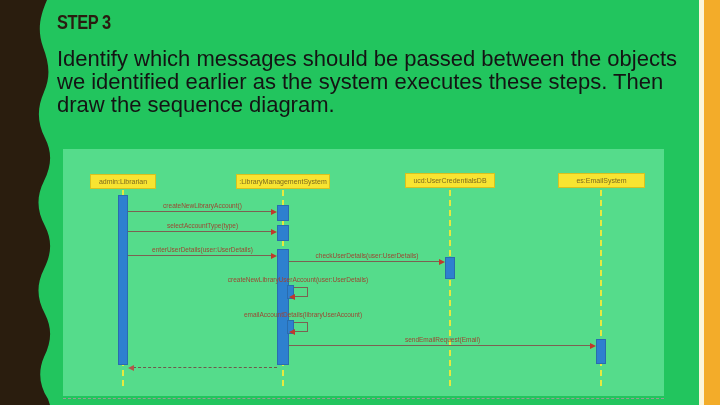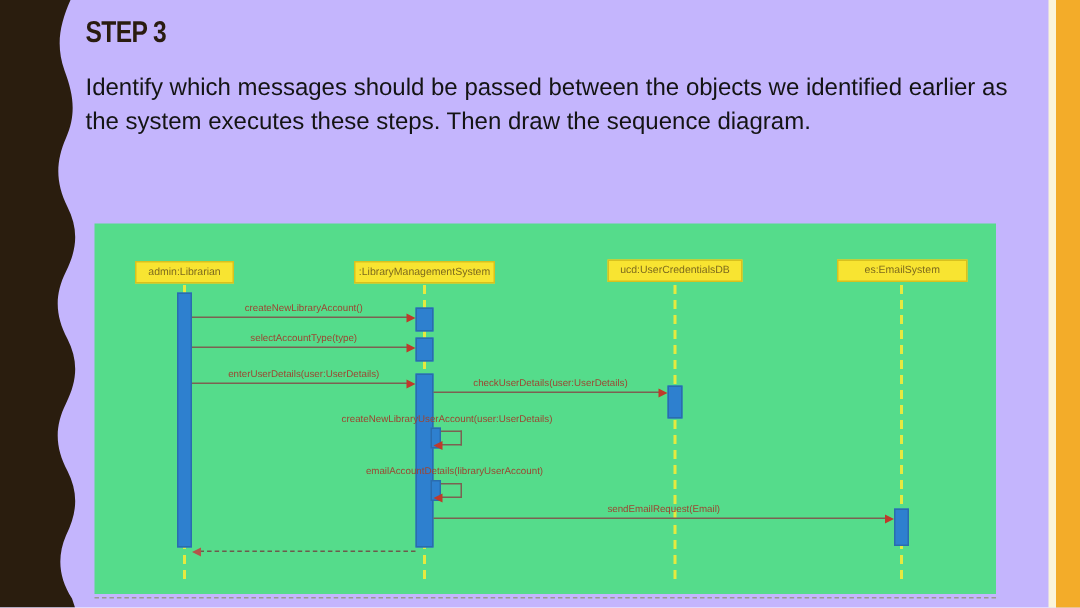--- a/index.html
+++ b/index.html
@@ -1,25 +1,25 @@
 <!DOCTYPE html>
 <html><head>
 <meta charset="utf-8">
 <style>
   html,body{margin:0;padding:0;}
   body{width:720px;height:405px;overflow:hidden;font-family:"Liberation Sans",sans-serif;}
-  .slide{position:absolute;left:0;top:0;width:720px;height:405px;background:#c4b5fd;}
+  .slide{position:absolute;left:0;top:0;width:720px;height:405px;background:#22c55e;}
 
   .left-band{position:absolute;left:0;top:0;width:58px;height:405px;}
   .right-cream{position:absolute;left:699px;top:0;width:5px;height:405px;background:#fbf5da;}
   .right-stripe{position:absolute;left:704px;top:0;width:16px;height:405px;background:#f3ac29;}
 
   .title{position:absolute;left:57px;top:11px;font-size:20px;font-weight:700;color:#2a1c10;
          letter-spacing:-0.5px;transform:scaleX(0.82);transform-origin:left top;white-space:nowrap;}
-  .body-text{position:absolute;left:57px;top:47px;width:630px;font-size:16px;line-height:23px;color:#141414;}
+  .body-text{position:absolute;left:57px;top:47px;width:630px;font-size:22px;line-height:23px;color:#141414;}
 
   .diagram{position:absolute;left:63px;top:149px;width:601px;height:247px;background:#55dc8b;}
   .img-bottom{position:absolute;left:63px;top:398px;width:601px;height:0;border-top:1px dashed #9a9a94;}
 
   
   .lifeline{position:absolute;top:41px;height:196px;width:0;border-left:2px dashed #e6e93f;}
   .ll-0{left:59px;} .ll-1{left:219px;} .ll-2{left:386px;} .ll-3{left:537px;}
 
   
   .head{position:absolute;height:15px;background:#f8e431;border:1px solid #d8c11e;

